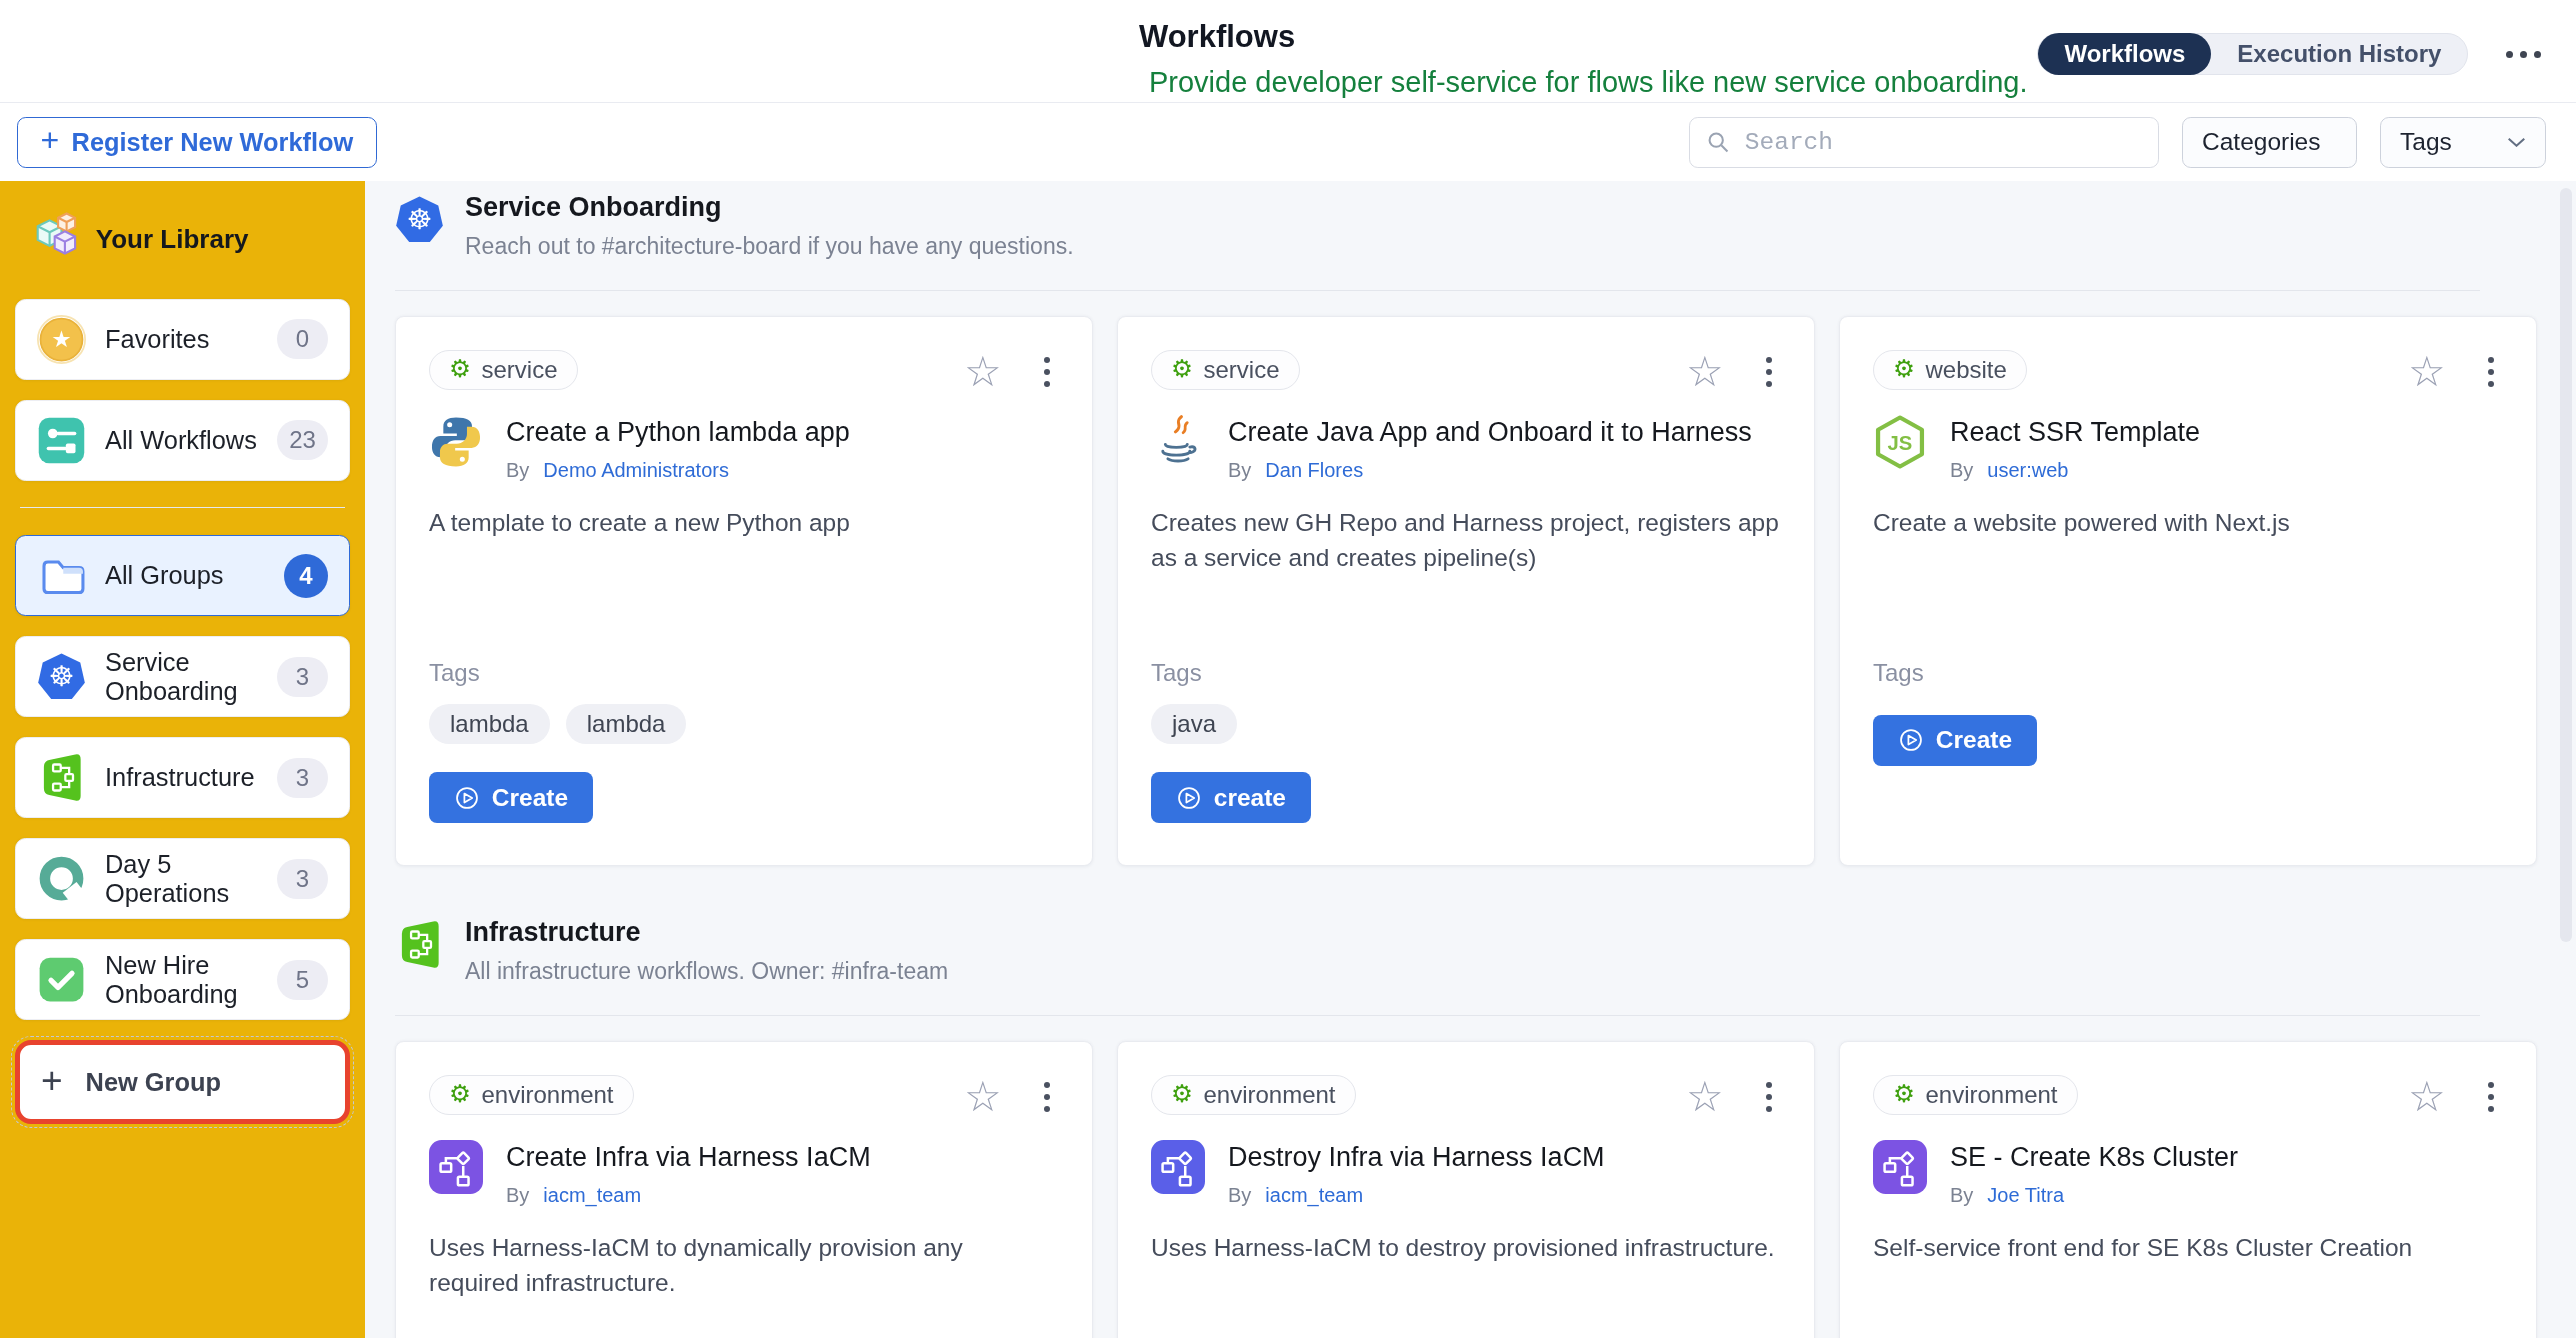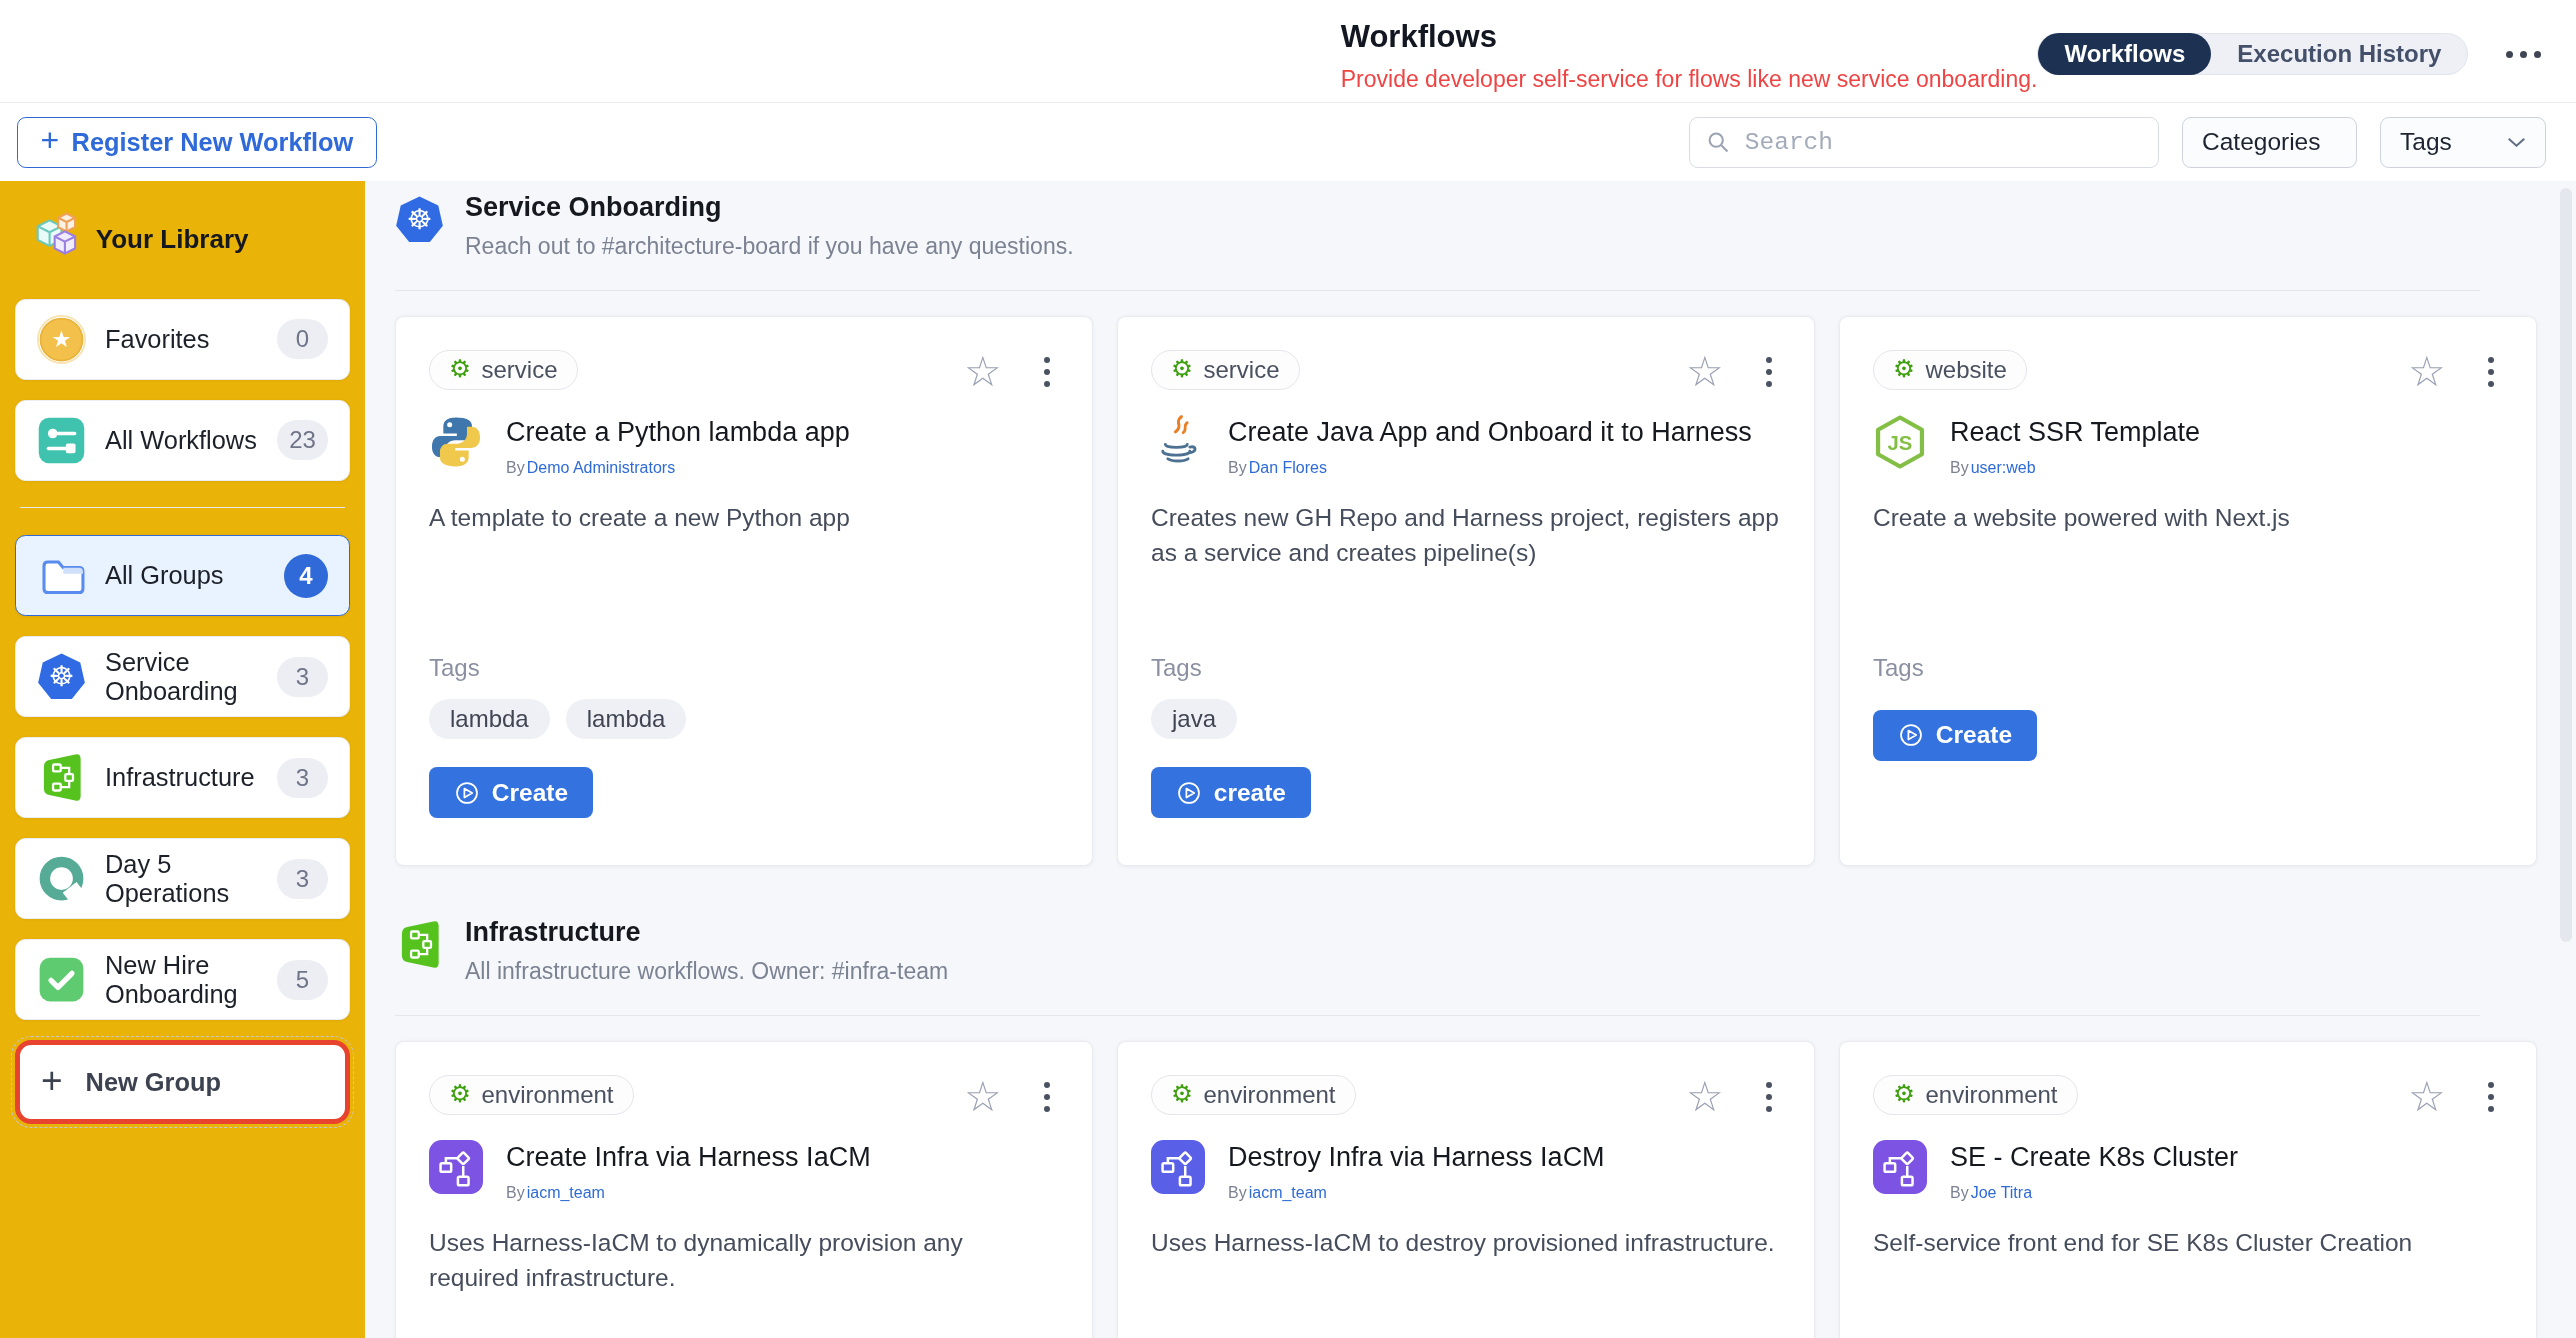--- a/index.html
+++ b/index.html
@@ -4,21 +4,21 @@
 <style>
   *{box-sizing:border-box}
   html,body{margin:0;padding:0}
   body{width:2576px;height:1339px;overflow:hidden;background:#fff;
        font-family:"Liberation Sans",sans-serif;color:#15181e}
 
   
   .header{height:103px;display:flex;justify-content:flex-end;align-items:flex-start;
           padding:14px 30px 0 44px;border-bottom:0.9px solid #e9ebf1;background:#fff}
   .h-title{font-size:31px;font-weight:700;margin:5.3px 0 10.5px;color:#121722}
-  .h-sub{font-size:23px;color:#ef4444;margin:0}
+  .h-sub{font-size:29px;color:#15803d;margin:10px}
   .header-right{display:flex;align-items:center;gap:32px;margin-top:19px}
   .toggle-group{display:flex;background:#eef0f6;border:0.9px solid #e1e4ec;border-radius:23px;height:42px;align-items:center}
   .toggle{border:none;cursor:pointer;background:transparent;border-radius:21px;height:42px;
           padding:0 26px;font-size:24px;font-weight:600;color:#44506a;font-family:inherit}
   .toggle.active{background:#1d3153;color:#fff;font-weight:700}
   .dots-h{display:flex;gap:7px;cursor:pointer;padding:5.3px}
   .dots-h i{width:7px;height:7px;border-radius:50%;background:#3f4552}
 
   
   .toolbar{height:78px;display:flex;justify-content:space-between;align-items:center;
@@ -76,21 +76,21 @@
         align-items:center;gap:10.5px;padding:0 19px;font-size:24px;color:#49505f}
   .gear{color:#3fa00f;font-size:24.5px;line-height:1}
   .card-actions{display:flex;align-items:center;gap:39px;margin-top:3.5px;padding-right:5.3px}
   .star{font-size:42px;color:#9ba1b4;line-height:.9;cursor:pointer}
   .kebab{display:flex;flex-direction:column;gap:6.1px;cursor:pointer;padding:3.5px}
   .kebab i{width:6.1px;height:6.1px;border-radius:50%;background:#4a5160}
   .title-row{display:flex;gap:23px;margin-top:24.5px}
   .card-icon{width:54px;height:54px;flex:none}
   .card-icon svg{width:54px;height:54px}
   .card-title{font-size:27px;font-weight:400;color:#15181e;margin:1.8px 0 10.5px}
-  .byline{font-size:16px;color:#7b8292;display:flex;gap:2px}
+  .byline{font-size:20px;color:#7b8292;display:flex;gap:14px}
   .author{color:#2e6bd6;text-decoration:none;cursor:pointer}
   .card-desc{font-size:24.5px;color:#454c5b;line-height:35px;margin:23px 0 0;height:154px;overflow:hidden}
   .tags-label{font-size:24px;color:#8a90a2}
   .tag-list{display:flex;gap:16px;margin-top:17.5px}
   .tag{height:40px;border-radius:20px;background:#eff0f5;display:inline-flex;align-items:center;
        padding:0 21px;font-size:24px;color:#3f4552}
   .create-btn{margin-top:28px;height:51px;border:none;border-radius:8px;background:#3472e0;color:#fff;
               font-size:24.5px;font-weight:700;display:inline-flex;align-items:center;gap:12.3px;
               padding:0 24.5px;font-family:inherit;cursor:pointer}
   .scroll-thumb{position:absolute;right:4.4px;top:7px;width:11.4px;height:754px;border-radius:6.1px;background:#e5e7ee}

